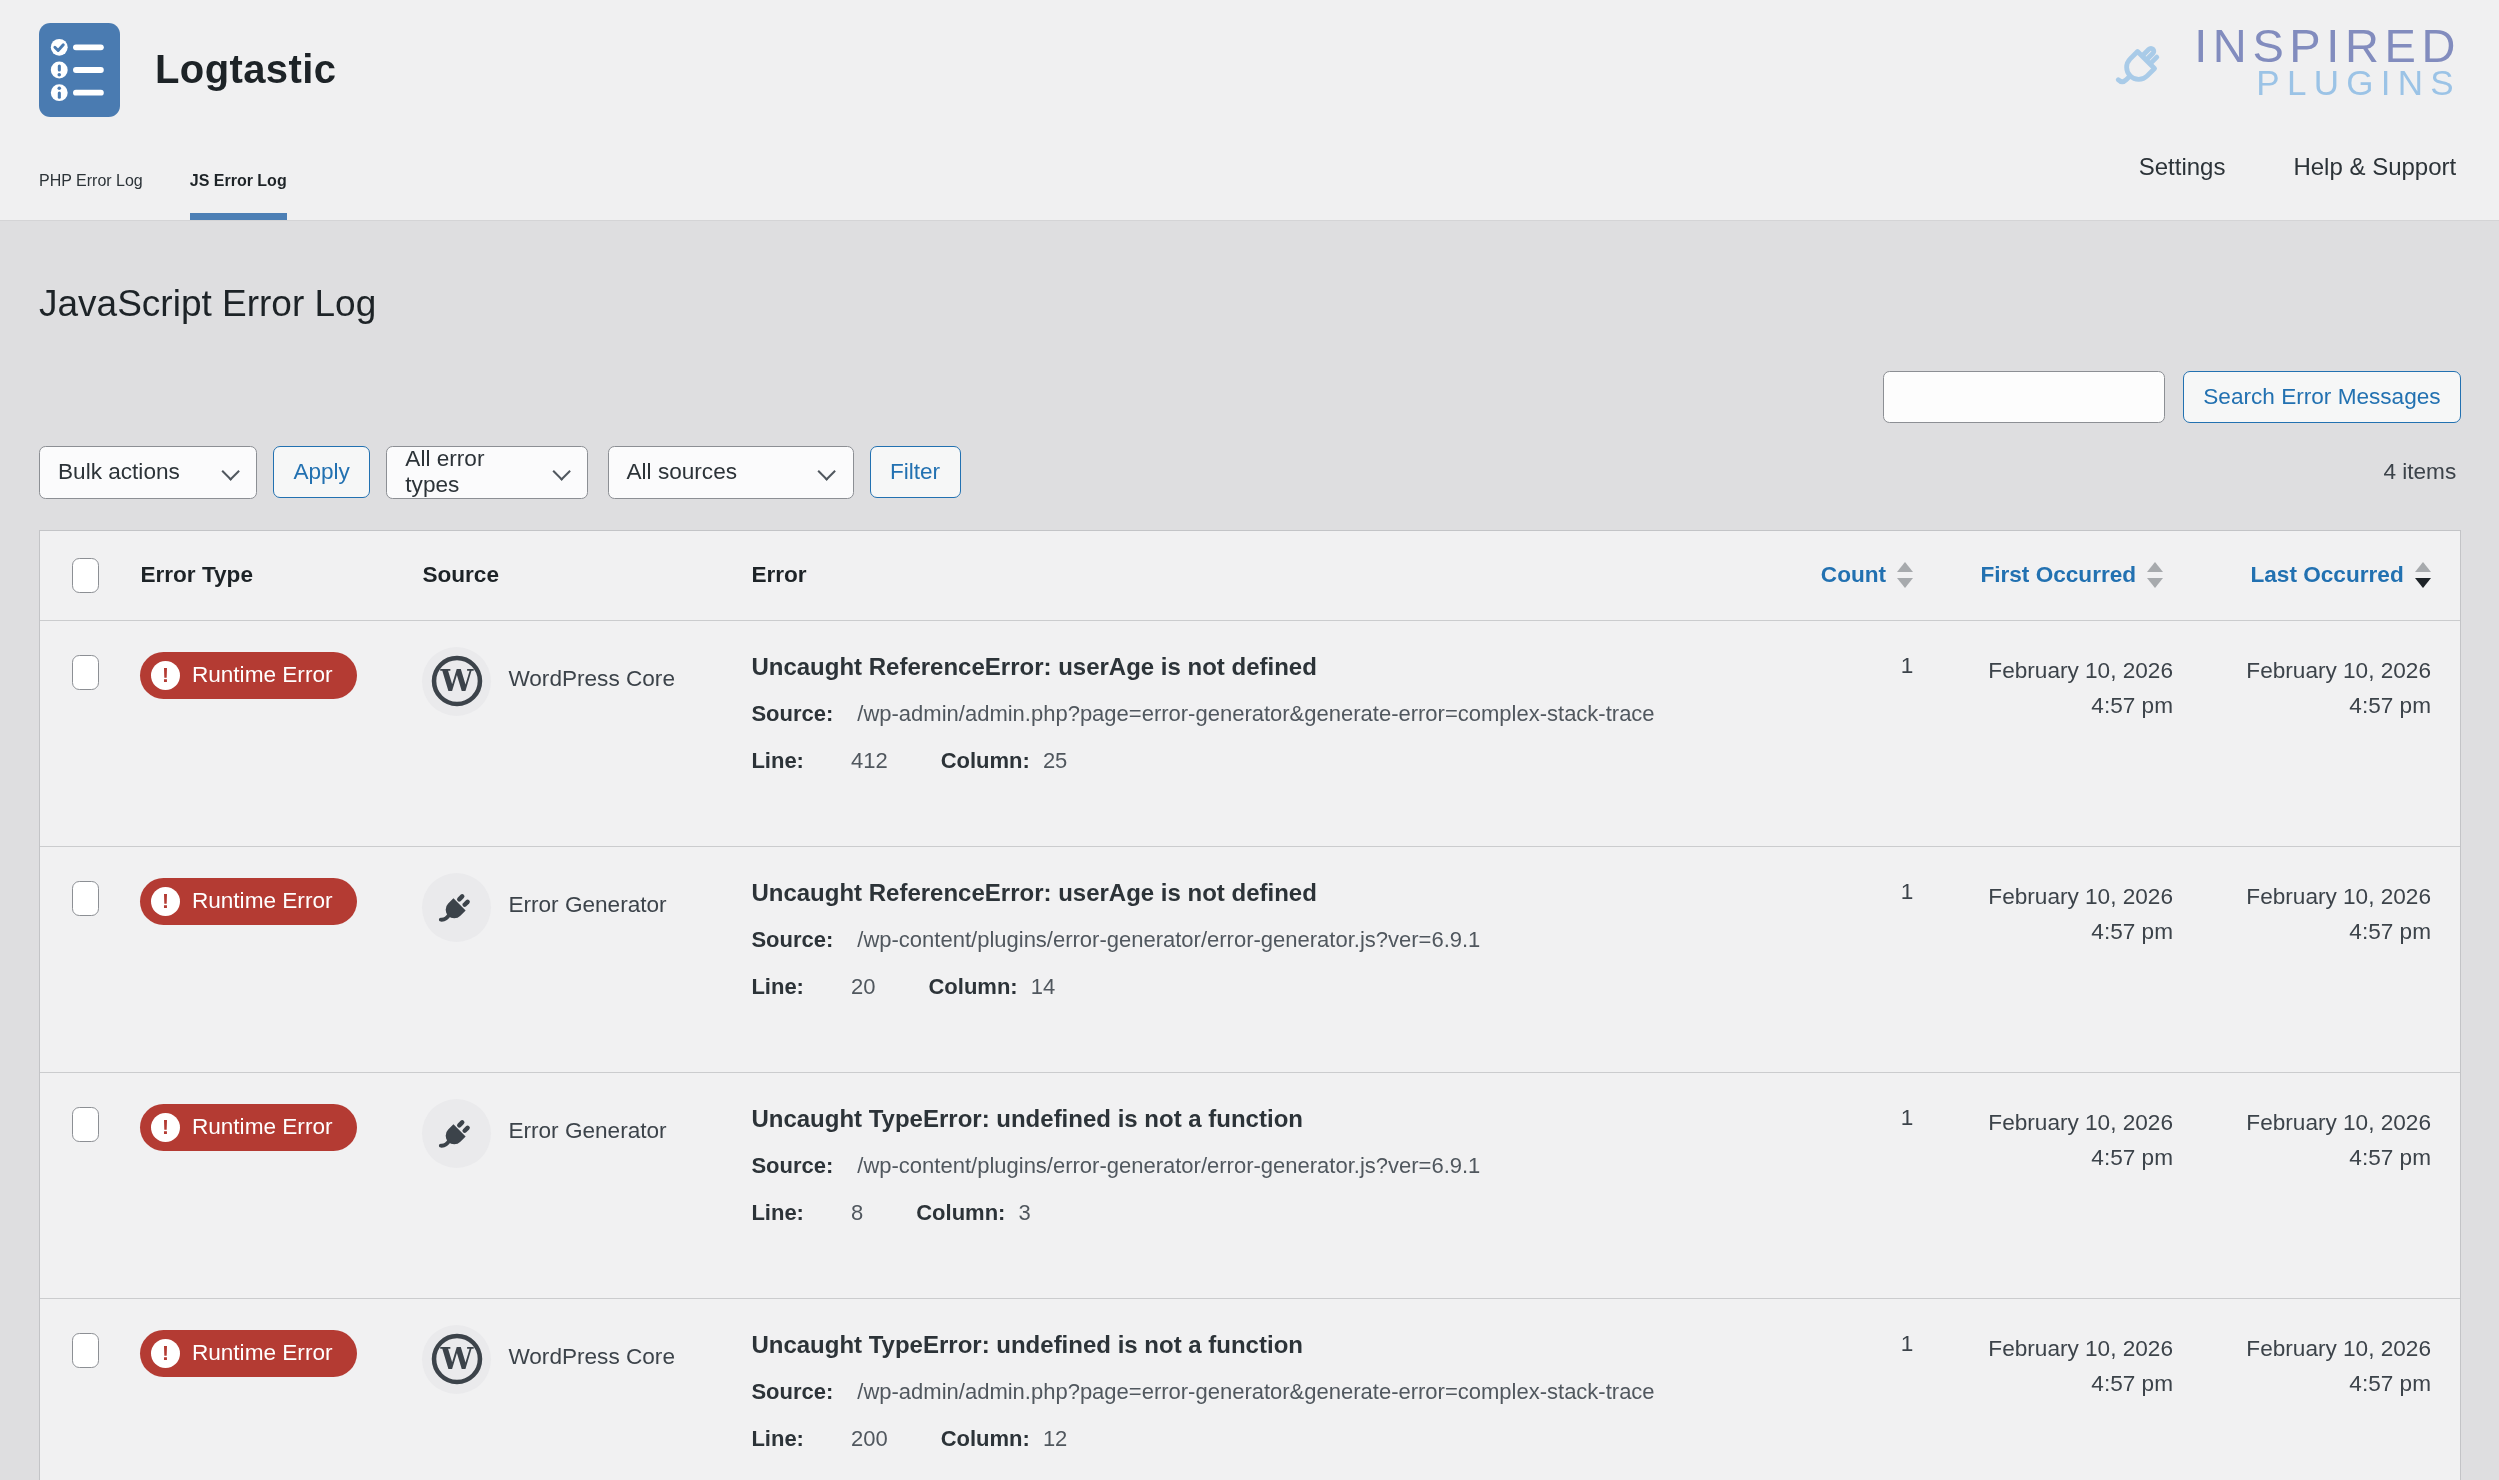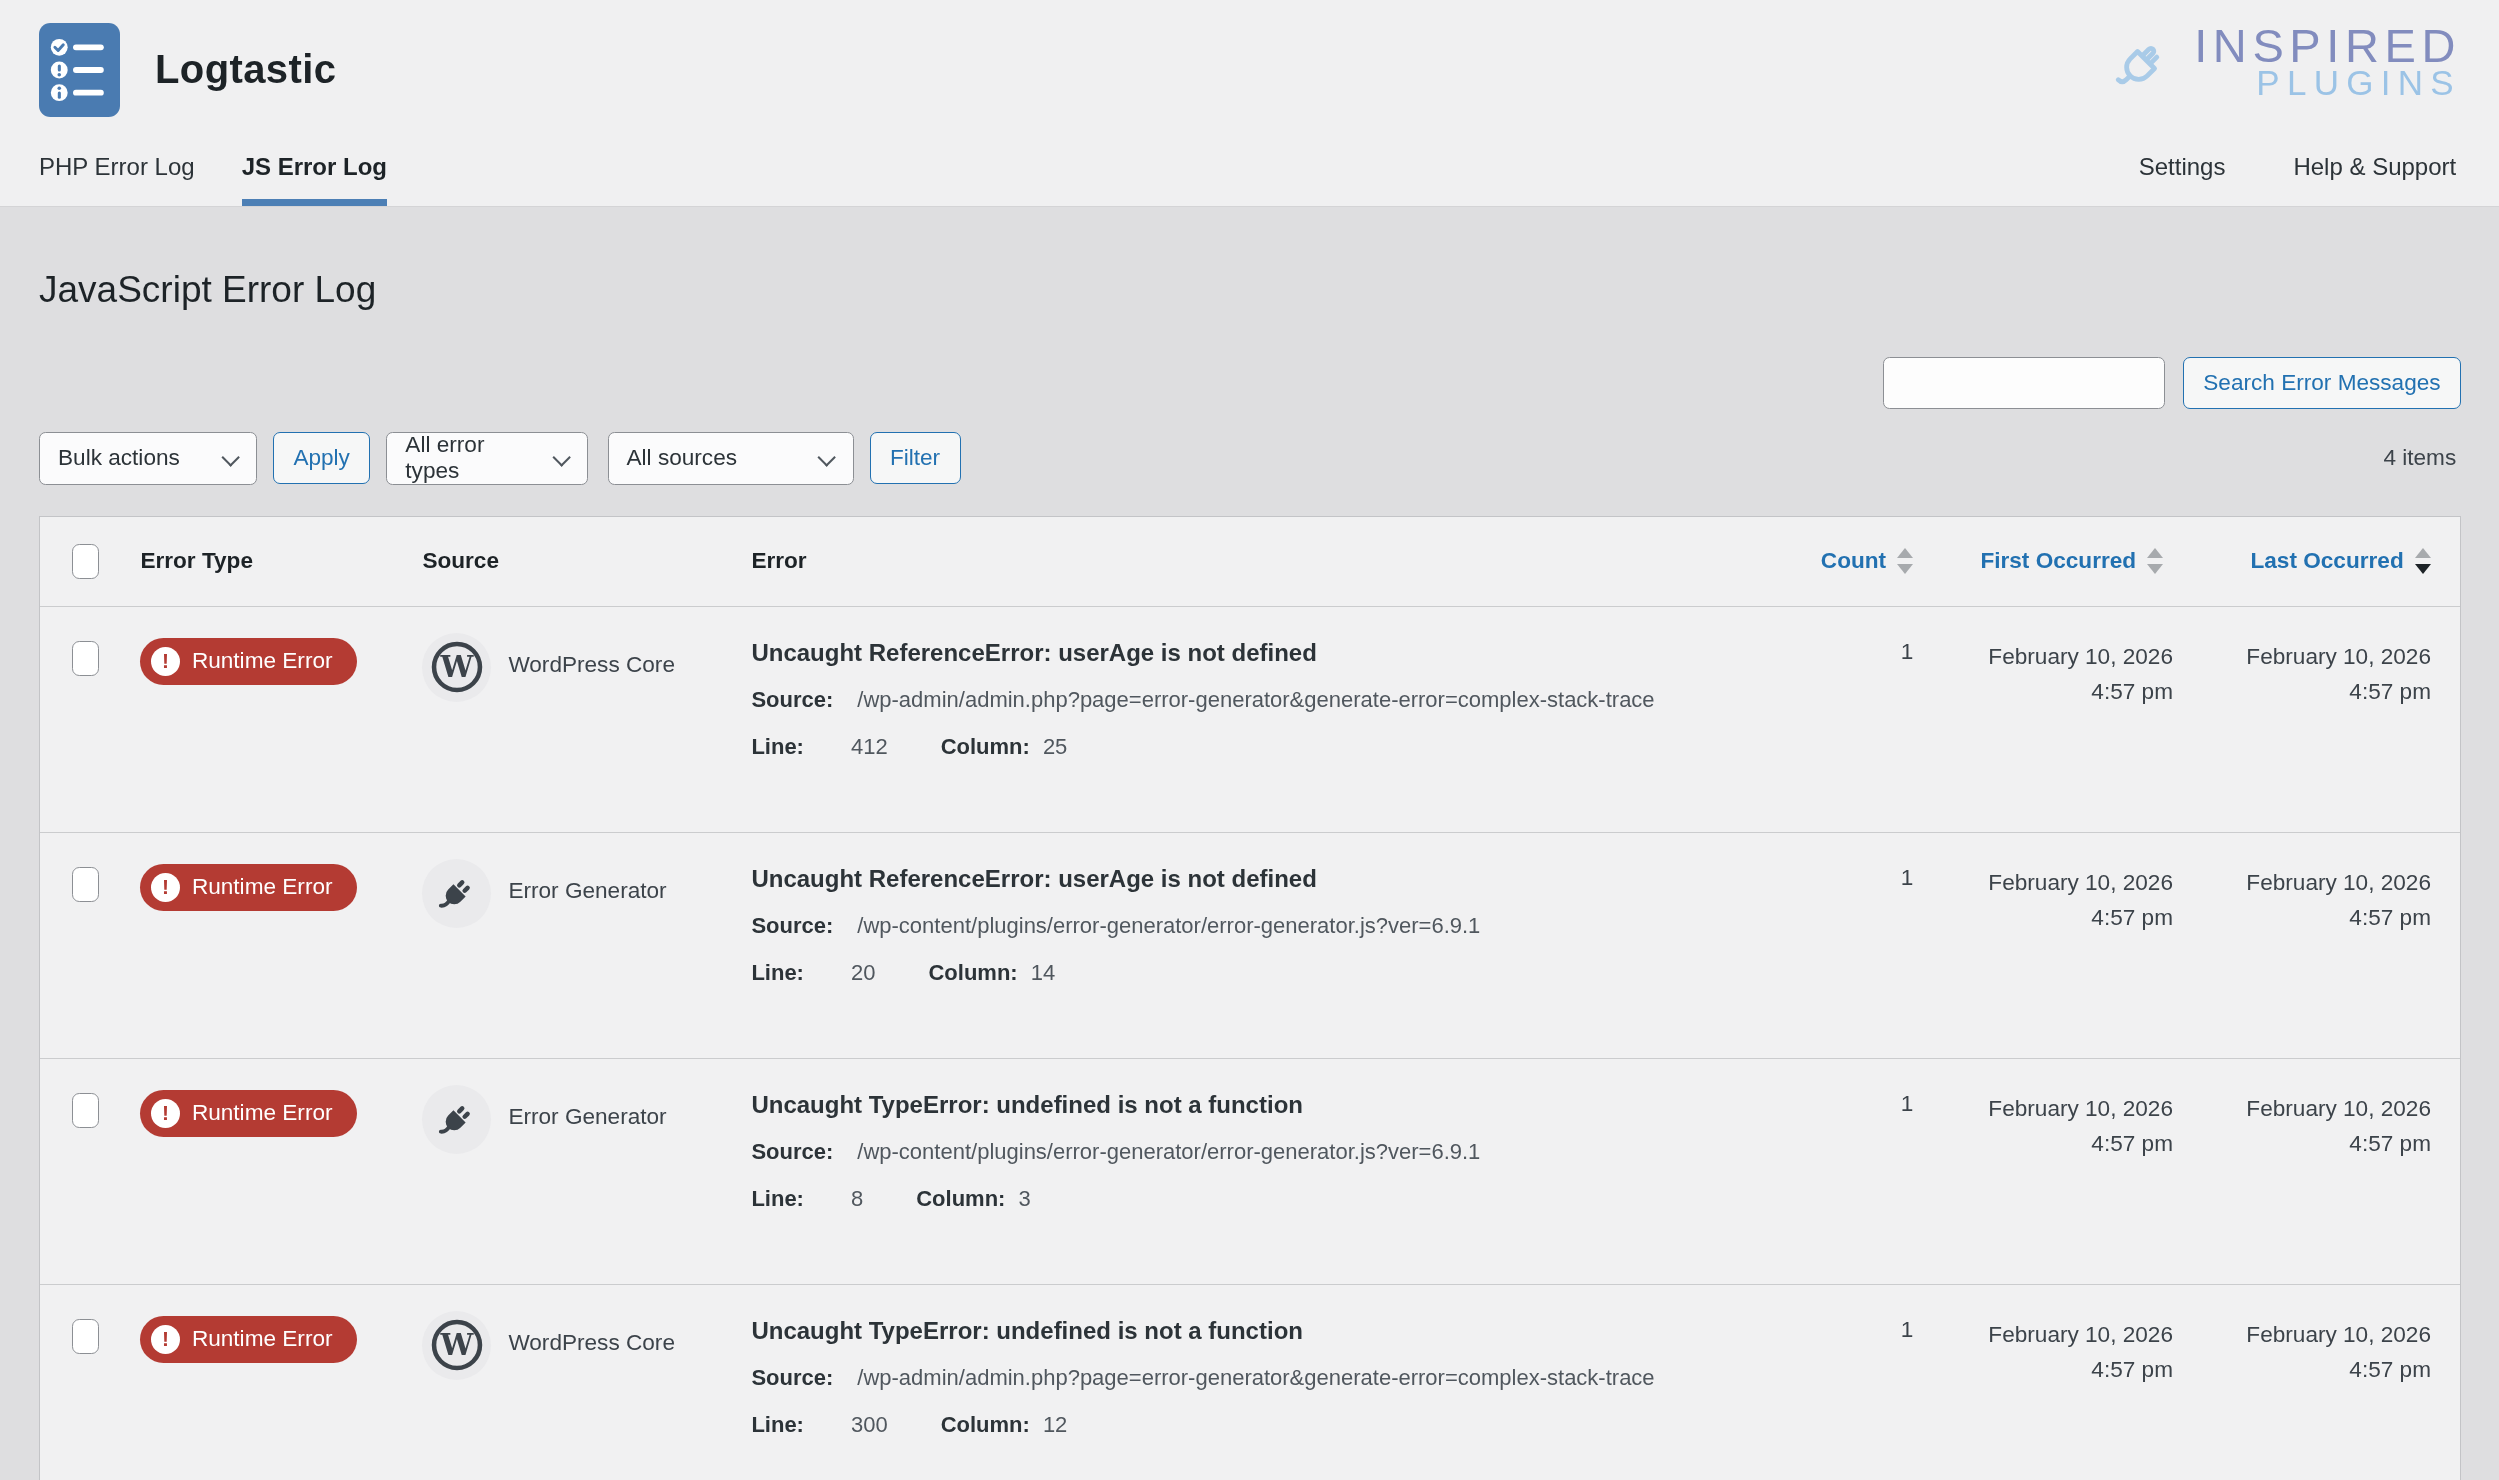--- a/index.html
+++ b/index.html
@@ -18,21 +18,21 @@
   .app-icon { width:81px; height:94px; display:block; }
   .app-title { font-size:40px; font-weight:700; color:#1d2327; letter-spacing:0.4px; }
   .brand-right { display:flex; align-items:center; gap:14.5px; padding-top:3.2px; }
   .brand-plug { width:77px; height:77px; }
   .brand-text { display:flex; flex-direction:column; line-height:37px; }
   .brand-line1 { font-size:47px; font-weight:400; color:#828cbe; letter-spacing:5.6px; }
   .brand-line2 { font-size:35px; font-weight:400; color:#9bc3e6; letter-spacing:7.3px; align-self:flex-end; }
 
   .tabs-row { margin-top:35px; display:flex; justify-content:space-between; align-items:flex-start; }
   .tabs-left { display:flex; gap:47px; }
-  .tab { font-size:24px; line-height:29px; color:#2c3338; padding-bottom:21px; cursor:pointer; text-decoration:none; }
+  .tab { font-size:16px; line-height:29px; color:#2c3338; padding-bottom:21px; cursor:pointer; text-decoration:none;margin-top:14px; }
   .tab.active { font-weight:700; color:#1d2327; border-bottom:7.3px solid #4c7fb5; padding-bottom:18.5px; }
   .tabs-right { display:flex; gap:68px; padding-right:4.8px; }
   .nav-link { font-size:24px; line-height:29px; color:#2c3338; cursor:pointer; text-decoration:none; }
 
   
   .content { padding:0 39px; }
   .page-title { font-size:37px; font-weight:400; color:#1d2327; margin-top:61px; line-height:44px; }
 
   .search-row { margin-top:44px; display:flex; justify-content:flex-end; align-items:center; gap:18px; height:53px; }
   .search-input {
@@ -377,21 +377,21 @@
 
       </span>
       <span class="src-name">WordPress Core</span>
     </div>
     <div class="td td-error">
       <div class="err-title">Uncaught TypeError: undefined is not a function</div>
       <div class="err-line">
         <span class="lbl">Source:</span><span class="v-src">/wp-admin/admin.php?page=error-generator&amp;generate-error=complex-stack-trace</span>
       </div>
       <div class="err-line">
-        <span class="lbl">Line:</span><span class="v-line">300</span><span class="lbl lbl-col">Column:</span><span class="v-col">12</span>
+        <span class="lbl">Line:</span><span class="v-line">200</span><span class="lbl lbl-col">Column:</span><span class="v-col">12</span>
       </div>
     </div>
     <div class="td td-count">1</div>
     <div class="td td-date">
       <div>February 10, 2026</div>
       <div>4:57 pm</div>
     </div>
     <div class="td td-date last">
       <div>February 10, 2026</div>
       <div>4:57 pm</div>

